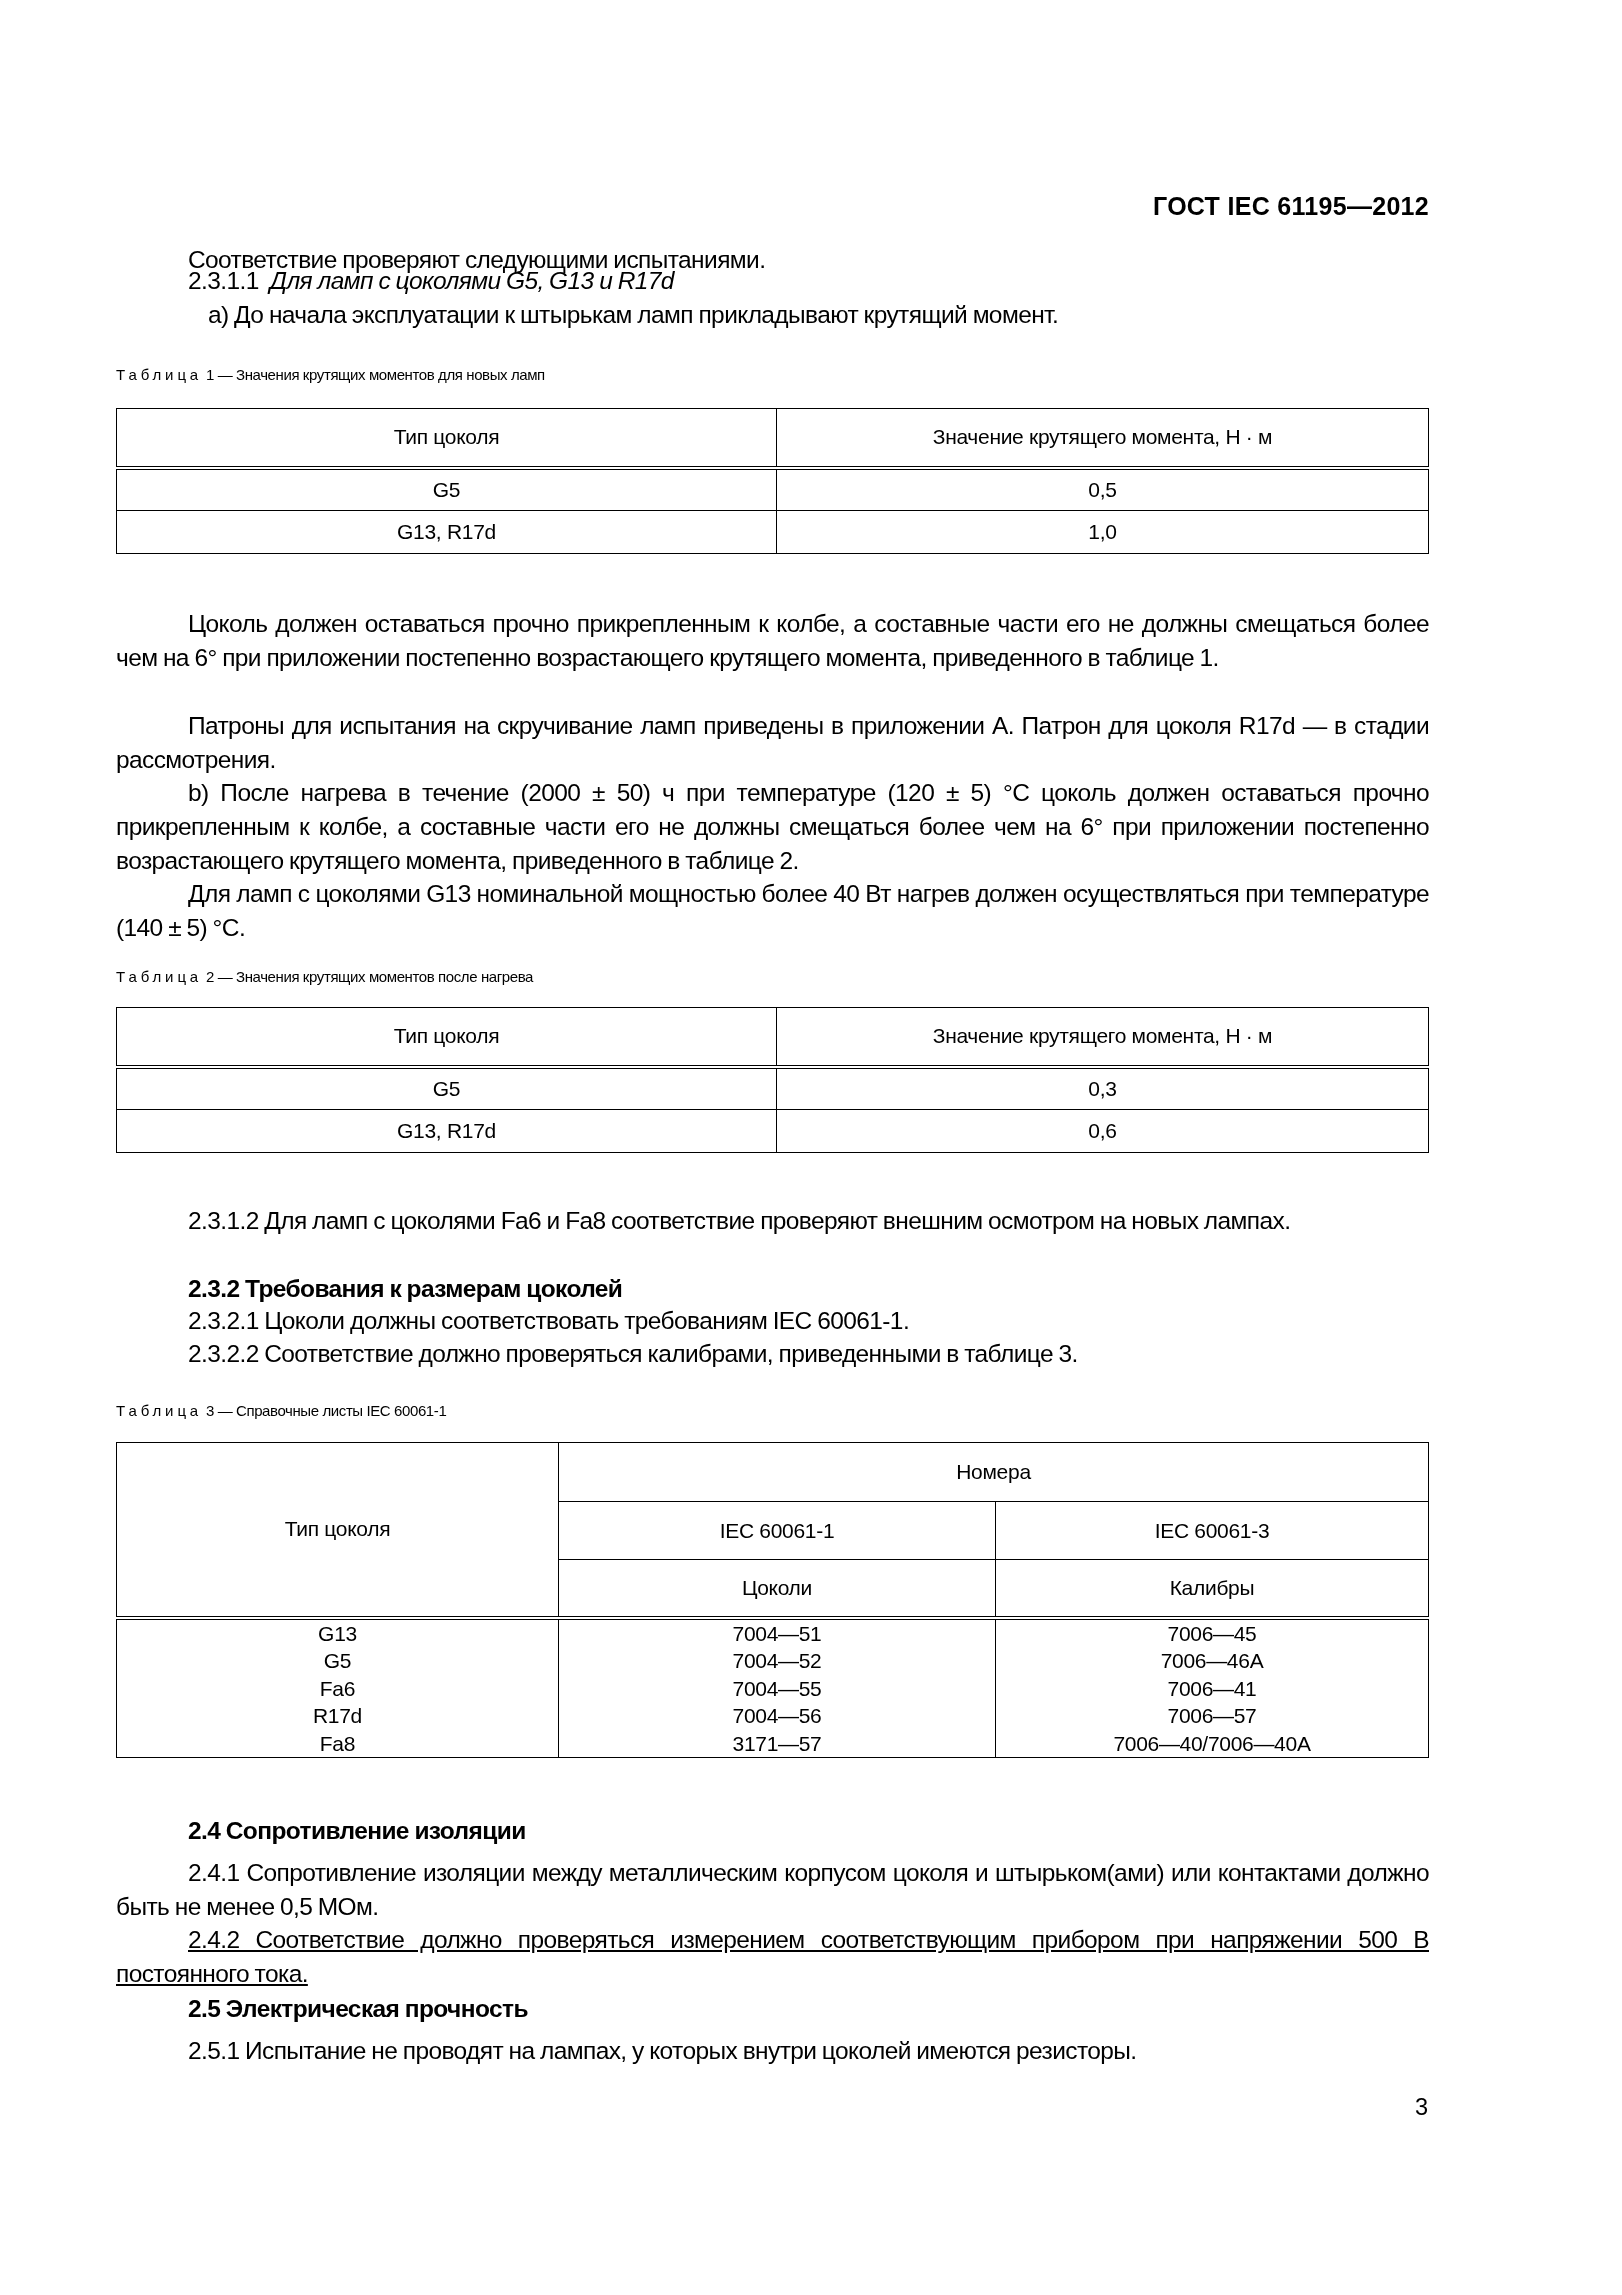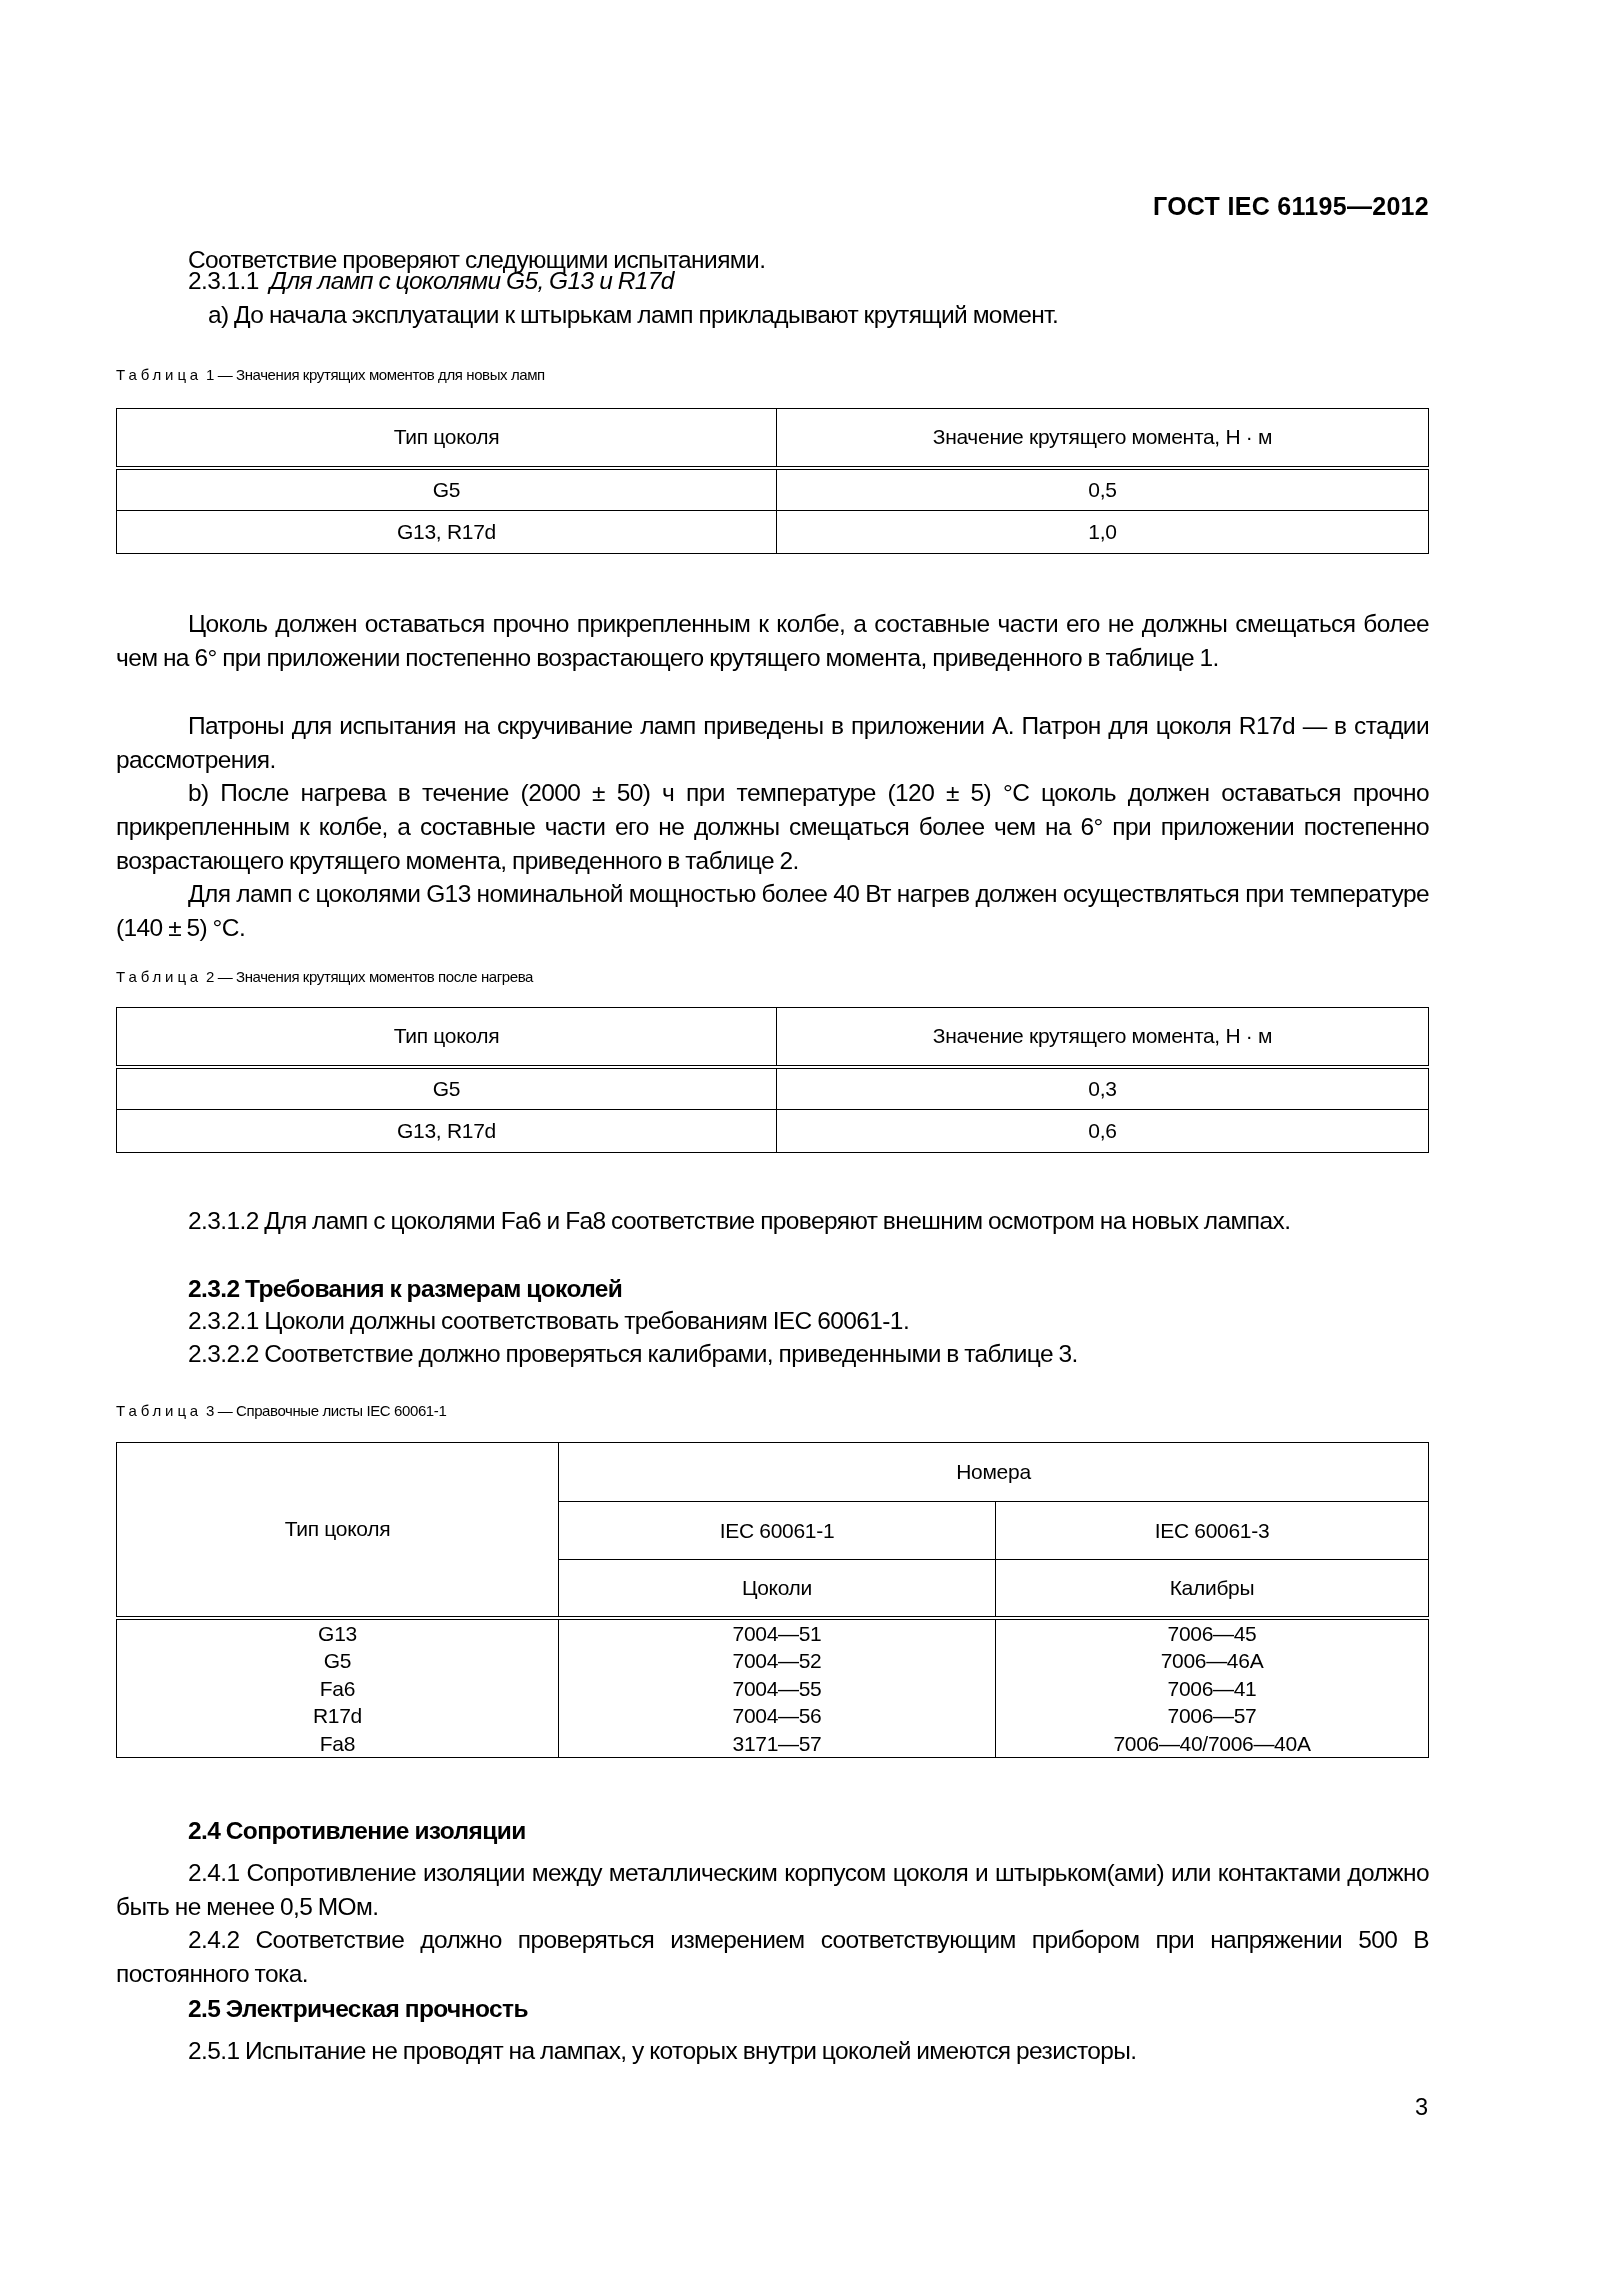--- a/index.html
+++ b/index.html
@@ -142,18 +142,18 @@
       <div>7006—41</div>
       <div>7006—57</div>
       <div>7006—40/7006—40A</div>
     </td>
   </tr>
 </tbody>
   </table>
 
 <div class="p lead bold" style="top:1814px;">2.4  Сопротивление изоляции</div>
 <div class="p ind" style="top:1856px;">2.4.1  Сопротивление изоляции между металлическим корпусом цоколя и штырьком(ами) или контактами должно быть не менее 0,5 МОм.</div>
-<div class="p ind" style="top:1923px;">2.4.2  Соответствие должно проверяться измерением соответствующим прибором при напряжении 500 В постоянного тока.</div>
+<div class="p ind" style="top:1923px;text-decoration:underline;">2.4.2  Соответствие должно проверяться измерением соответствующим прибором при напряжении 500 В постоянного тока.</div>
 <div class="p lead bold" style="top:1992px;">2.5  Электрическая прочность</div>
 <div class="p lead" style="top:2034px;">2.5.1  Испытание не проводят на лампах, у которых внутри цоколей имеются резисторы.</div>
 
 <div class="pg">3</div>
 
 
 </body></html>

